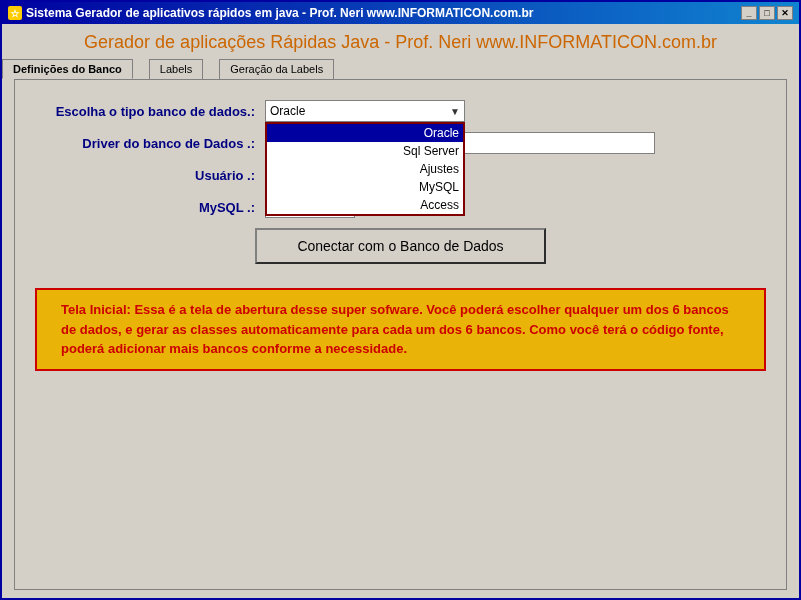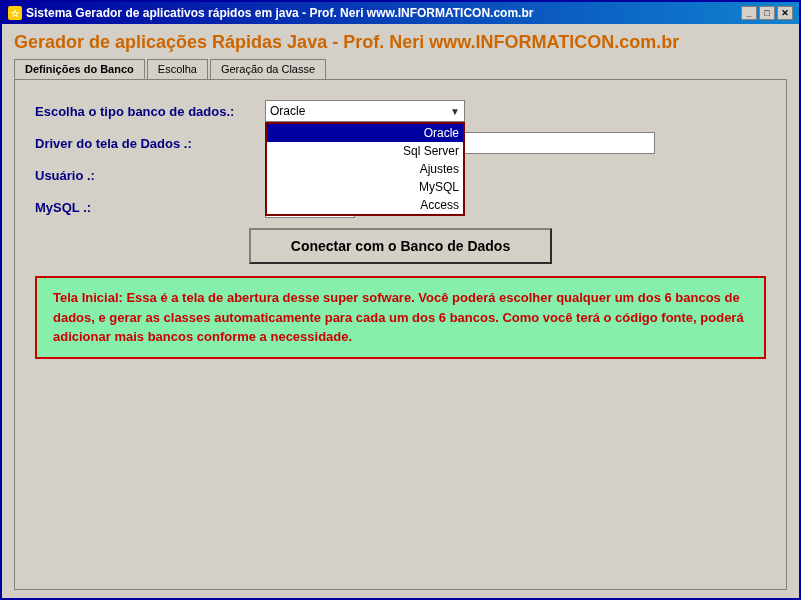--- a/index.html
+++ b/index.html
@@ -67,27 +67,28 @@
 
     .header-area {
       background: #d4d0c8;
       padding: 8px 12px 6px;
       flex-shrink: 0;
     }
 
     .header-title {
       color: #cc6600;
       font-size: 18px;
-      font-weight: bold;
+      font-weight: normal;
+      text-align: center;
     }
 
     .tab-bar {
       display: flex;
-      gap: 2px;
-      padding: 0 12px;
+      gap: 16px;
+      padding: 0 0;
       flex-shrink: 0;
     }
 
     .tab {
       padding: 3px 10px;
       font-size: 11px;
       border: 1px solid #808080;
       border-bottom: none;
       background: #d4d0c8;
       cursor: pointer;
@@ -116,20 +117,21 @@
       gap: 10px;
     }
 
     .form-row {
       display: flex;
       align-items: center;
       gap: 10px;
     }
 
     .form-label {
+      text-align: right;
       color: #000080;
       font-size: 13px;
       font-weight: bold;
       width: 220px;
       flex-shrink: 0;
     }
 
     .form-input {
       border: 1px solid #808080;
       background: white;
@@ -189,32 +191,32 @@
     .dropdown-item.selected {
       background: #0000a0;
       color: white;
     }
 
     .connect-btn {
       background: #d4d0c8;
       border: 2px outset #808080;
       padding: 8px 40px;
       font-size: 14px;
-      font-weight: bold;
+      font-weight: normal;
       cursor: pointer;
       margin: 10px auto;
       display: block;
       color: #000;
     }
 
     .info-box {
-      background: #86efac;
+      background: #eab308;
       border: 2px solid #cc0000;
-      padding: 10px 16px;
-      margin-top: 12px;
+      padding: 10px 24px;
+      margin-top: 24px;
     }
 
     .info-text {
       color: #cc0000;
       font-size: 13px;
       font-weight: bold;
       line-height: 1.5;
     }
   </style>
 </head>
@@ -233,22 +235,22 @@
       <div class="title-btn close">✕</div>
     </div>
   </div>
 
   <div class="header-area">
     <div class="header-title">Gerador de aplicações Rápidas Java - Prof. Neri www.INFORMATICON.com.br</div>
   </div>
 
   <div class="tab-bar">
     <div class="tab active">Definições do Banco</div>
-    <div class="tab">Escolha</div>
-    <div class="tab">Geração da Classe</div>
+    <div class="tab">Labels</div>
+    <div class="tab">Geração da Labels</div>
   </div>
 
   <div class="content-area">
     <div class="form-section">
 
       <div class="form-row">
         <div class="form-label">Escolha o tipo banco de dados.:</div>
         <div class="dropdown-container">
           <div class="dropdown-display">
             <span>Oracle</span>
@@ -259,21 +261,21 @@
             <div class="dropdown-item selected">Oracle</div>
             <div class="dropdown-item">Sql Server</div>
             <div class="dropdown-item">Ajustes</div>
             <div class="dropdown-item">MySQL</div>
             <div class="dropdown-item">Access</div>
           </div>
         </div>
       </div>
 
       <div class="form-row">
-        <div class="form-label">Driver do tela de Dados .:</div>
+        <div class="form-label">Driver do banco de Dados .:</div>
         <input class="form-input form-input-wide" type="text" value="oracle.jdbc.driver.OracleDriver" style="">
       </div>
 
 
       <div class="form-row">
         <div class="form-label">Usuário .:</div>
         <input class="form-input form-input-medium" type="text" value="neri" style="">
       </div>
 
       <div class="form-row">

